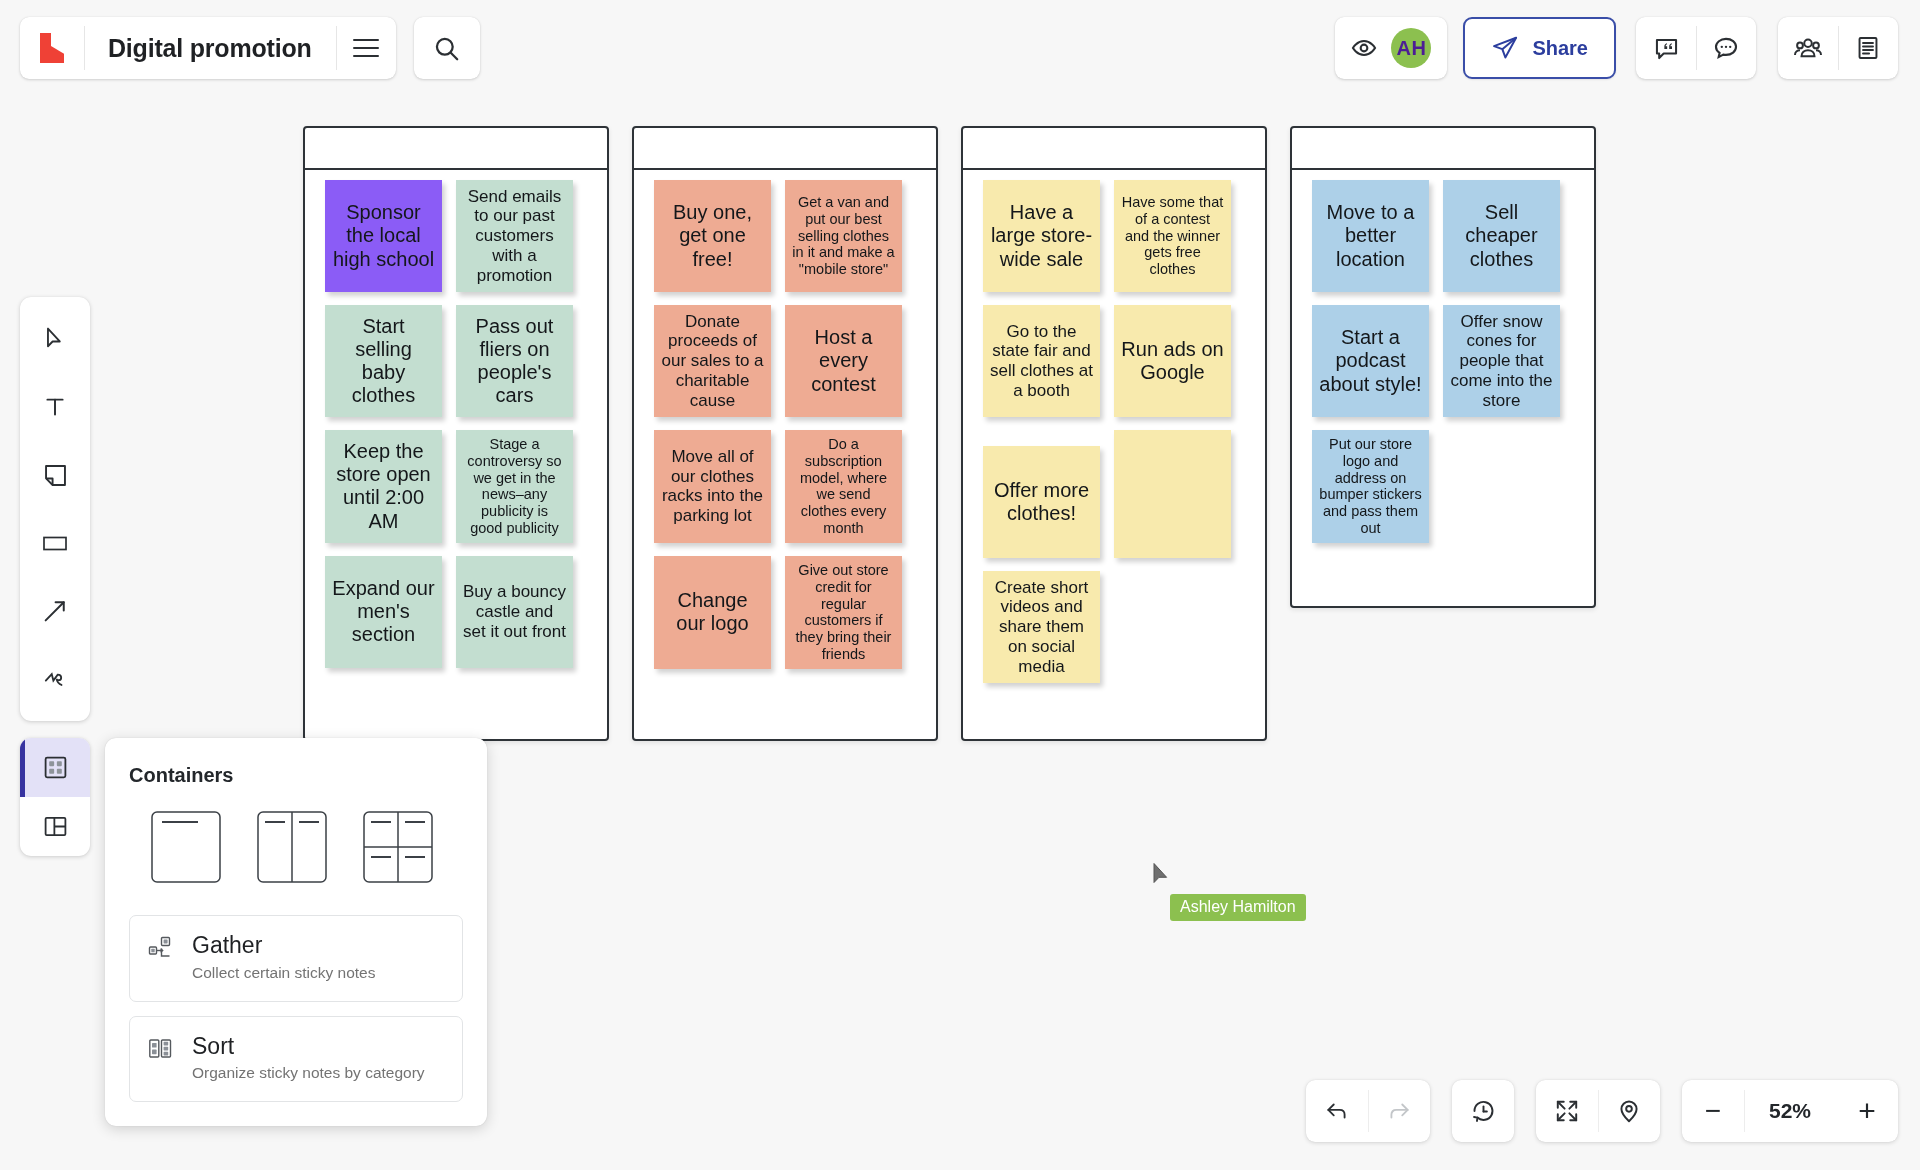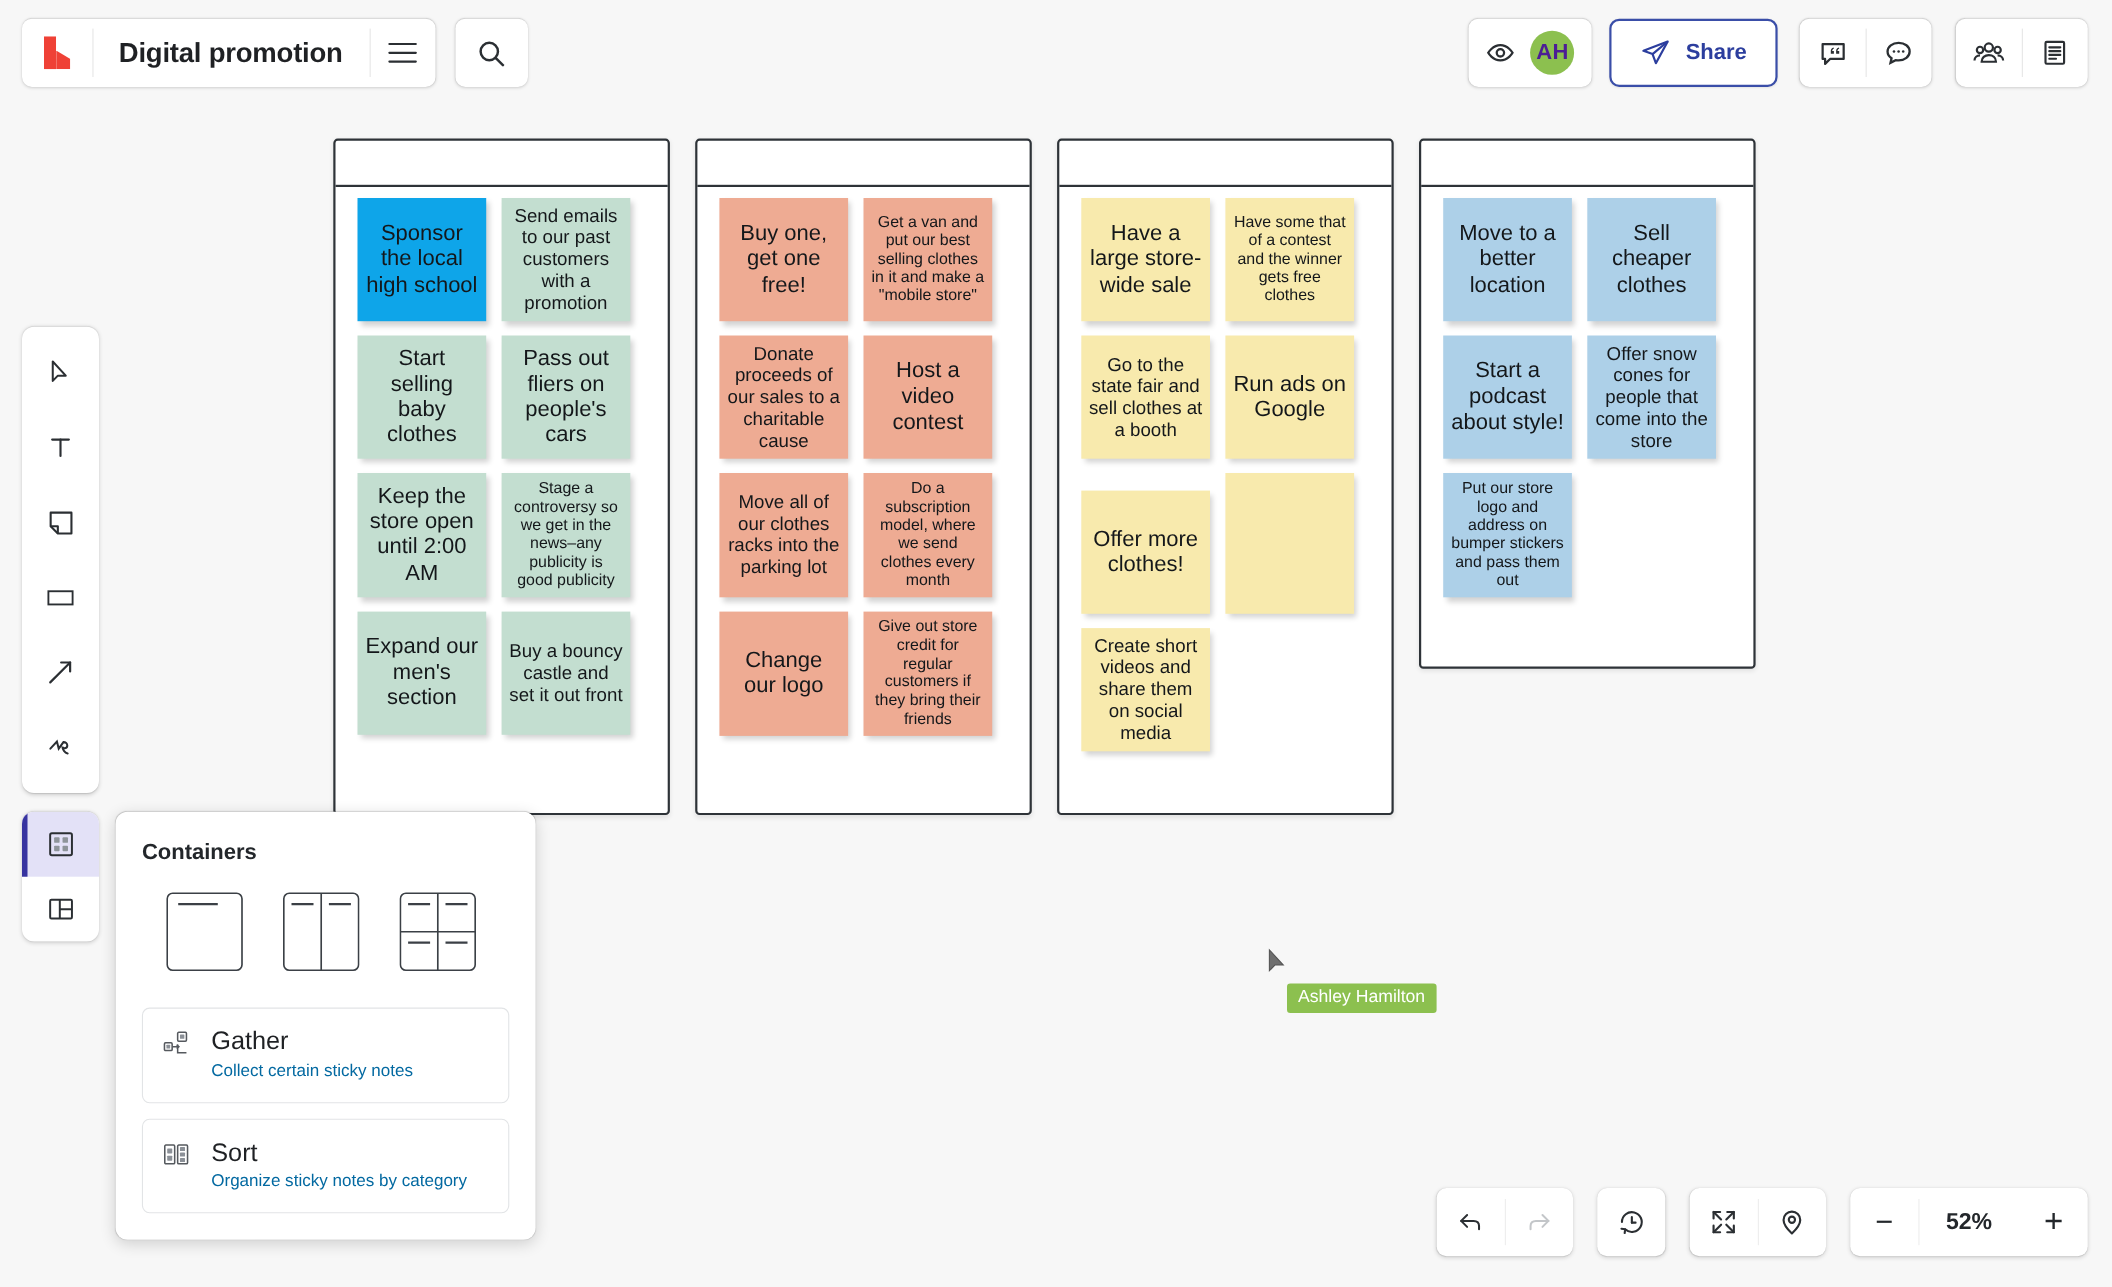--- a/index.html
+++ b/index.html
@@ -108,21 +108,21 @@
   .tmpl-row { display: flex; gap: 36px; padding-left: 22px; margin-bottom: 28px; }
   .tmpl { cursor: pointer; }
   .opt {
     border: 1px solid #e2e4e6; border-radius: 7px;
     padding: 15px 18px 17px 18px; display: flex; gap: 18px; align-items: flex-start;
     margin-bottom: 14px; cursor: pointer; background: #fff;
   }
   .opt:last-child { margin-bottom: 0; }
   .opt-ic { flex: 0 0 26px; padding-top: 5px; }
   .opt-title { font-size: 23px; color: #1f2124; line-height: 1.25; }
-  .opt-sub { font-size: 15.5px; color: #0369a1; line-height: 1.35; margin-top: 3px; }
+  .opt-sub { font-size: 15.5px; color: #737373; line-height: 1.35; margin-top: 3px; }
 
   
   .board { position:absolute; inset:0; z-index: 5; }
   .frame {
     position: absolute;
     background: #fff; border: 2px solid #2e3338; border-radius: 4px;
     box-shadow: 0 2px 5px rgba(0,0,0,.09);
   }
   .frame-head { height: 42px; border-bottom: 2px solid #2e3338; }
   .frame-body { position: relative; padding: 10px 20px; }
@@ -377,42 +377,42 @@
 </div>
 
 <div class="board">
 
   <div class="frame" style="left:303px; top:126px; width:306px; height:615px;">
     <div class="frame-head">
       <span></span>
     </div>
     <div class="frame-body">
       <div class="notes" id="notes-0">
-          <div class="note s" style="background: #0ea5e9;">Sponsor the local high school</div>
+          <div class="note s" style="background: #8b5cf6;">Sponsor the local high school</div>
           <div class="note m" style="background: rgb(195, 222, 208);">Send emails to our past customers with a promotion</div>
           <div class="note s" style="background: rgb(195, 222, 208);">Start selling baby clothes</div>
           <div class="note s" style="background: rgb(195, 222, 208);">Pass out fliers on people's cars</div>
           <div class="note s" style="background: rgb(195, 222, 208);">Keep the store open until 2:00 AM</div>
           <div class="note xs" style="background: rgb(195, 222, 208);">Stage a controversy so we get in the news–any publicity is good publicity</div>
           <div class="note s" style="background: rgb(195, 222, 208);">Expand our men's section</div>
           <div class="note m" style="background: rgb(195, 222, 208);">Buy a bouncy castle and set it out front</div>
         </div>
     </div>
   </div>
 
   <div class="frame" style="left:632px; top:126px; width:306px; height:615px;">
     <div class="frame-head">
       <span></span>
     </div>
     <div class="frame-body">
       <div class="notes" id="notes-1">
           <div class="note s" style="background: rgb(238, 171, 147);">Buy one, get one free!</div>
           <div class="note xs" style="background: rgb(238, 171, 147);">Get a van and put our best selling clothes in it and make a "mobile store"</div>
           <div class="note m" style="background: rgb(238, 171, 147);">Donate proceeds of our sales to a charitable cause</div>
-          <div class="note s" style="background: rgb(238, 171, 147);">Host a video contest</div>
+          <div class="note s" style="background: rgb(238, 171, 147);">Host a every contest</div>
           <div class="note m" style="background: rgb(238, 171, 147);">Move all of our clothes racks into the parking lot</div>
           <div class="note xs" style="background: rgb(238, 171, 147);">Do a subscription model, where we send clothes every month</div>
           <div class="note s" style="background: rgb(238, 171, 147);">Change our logo</div>
           <div class="note xs" style="background: rgb(238, 171, 147);">Give out store credit for regular customers if they bring their friends</div>
         </div>
     </div>
   </div>
 
   <div class="frame" style="left:961px; top:126px; width:306px; height:615px;">
     <div class="frame-head">

